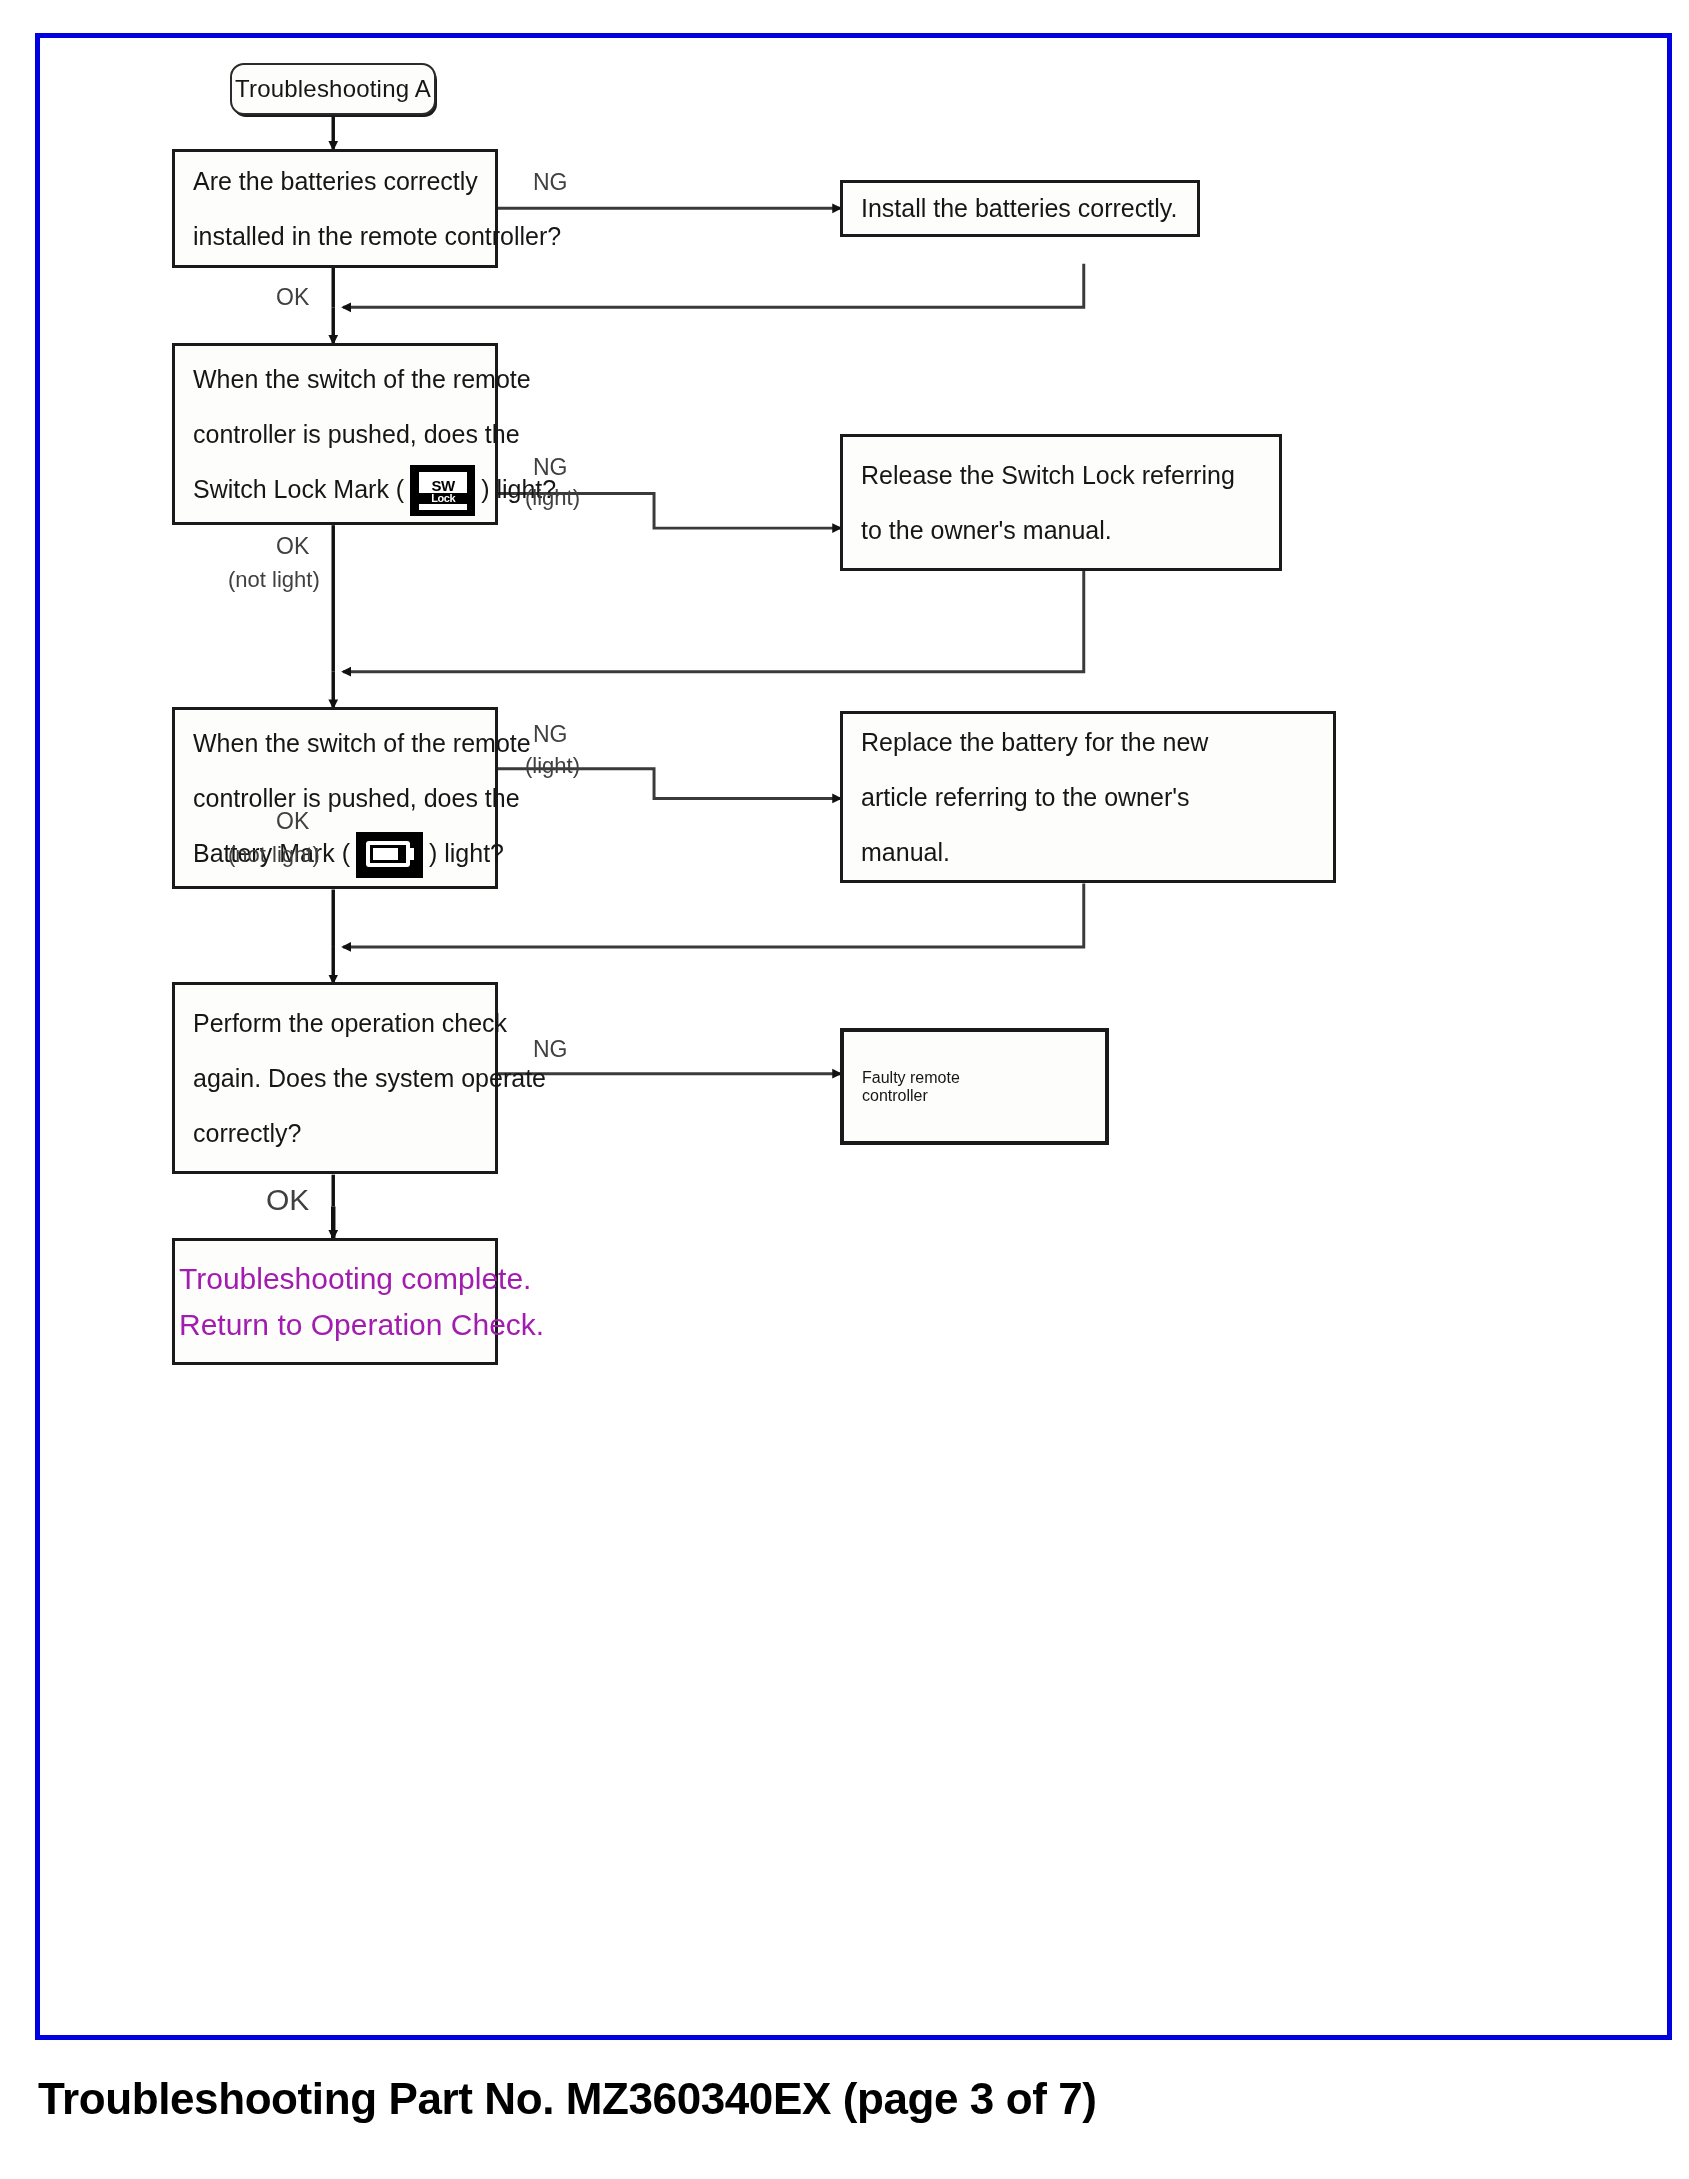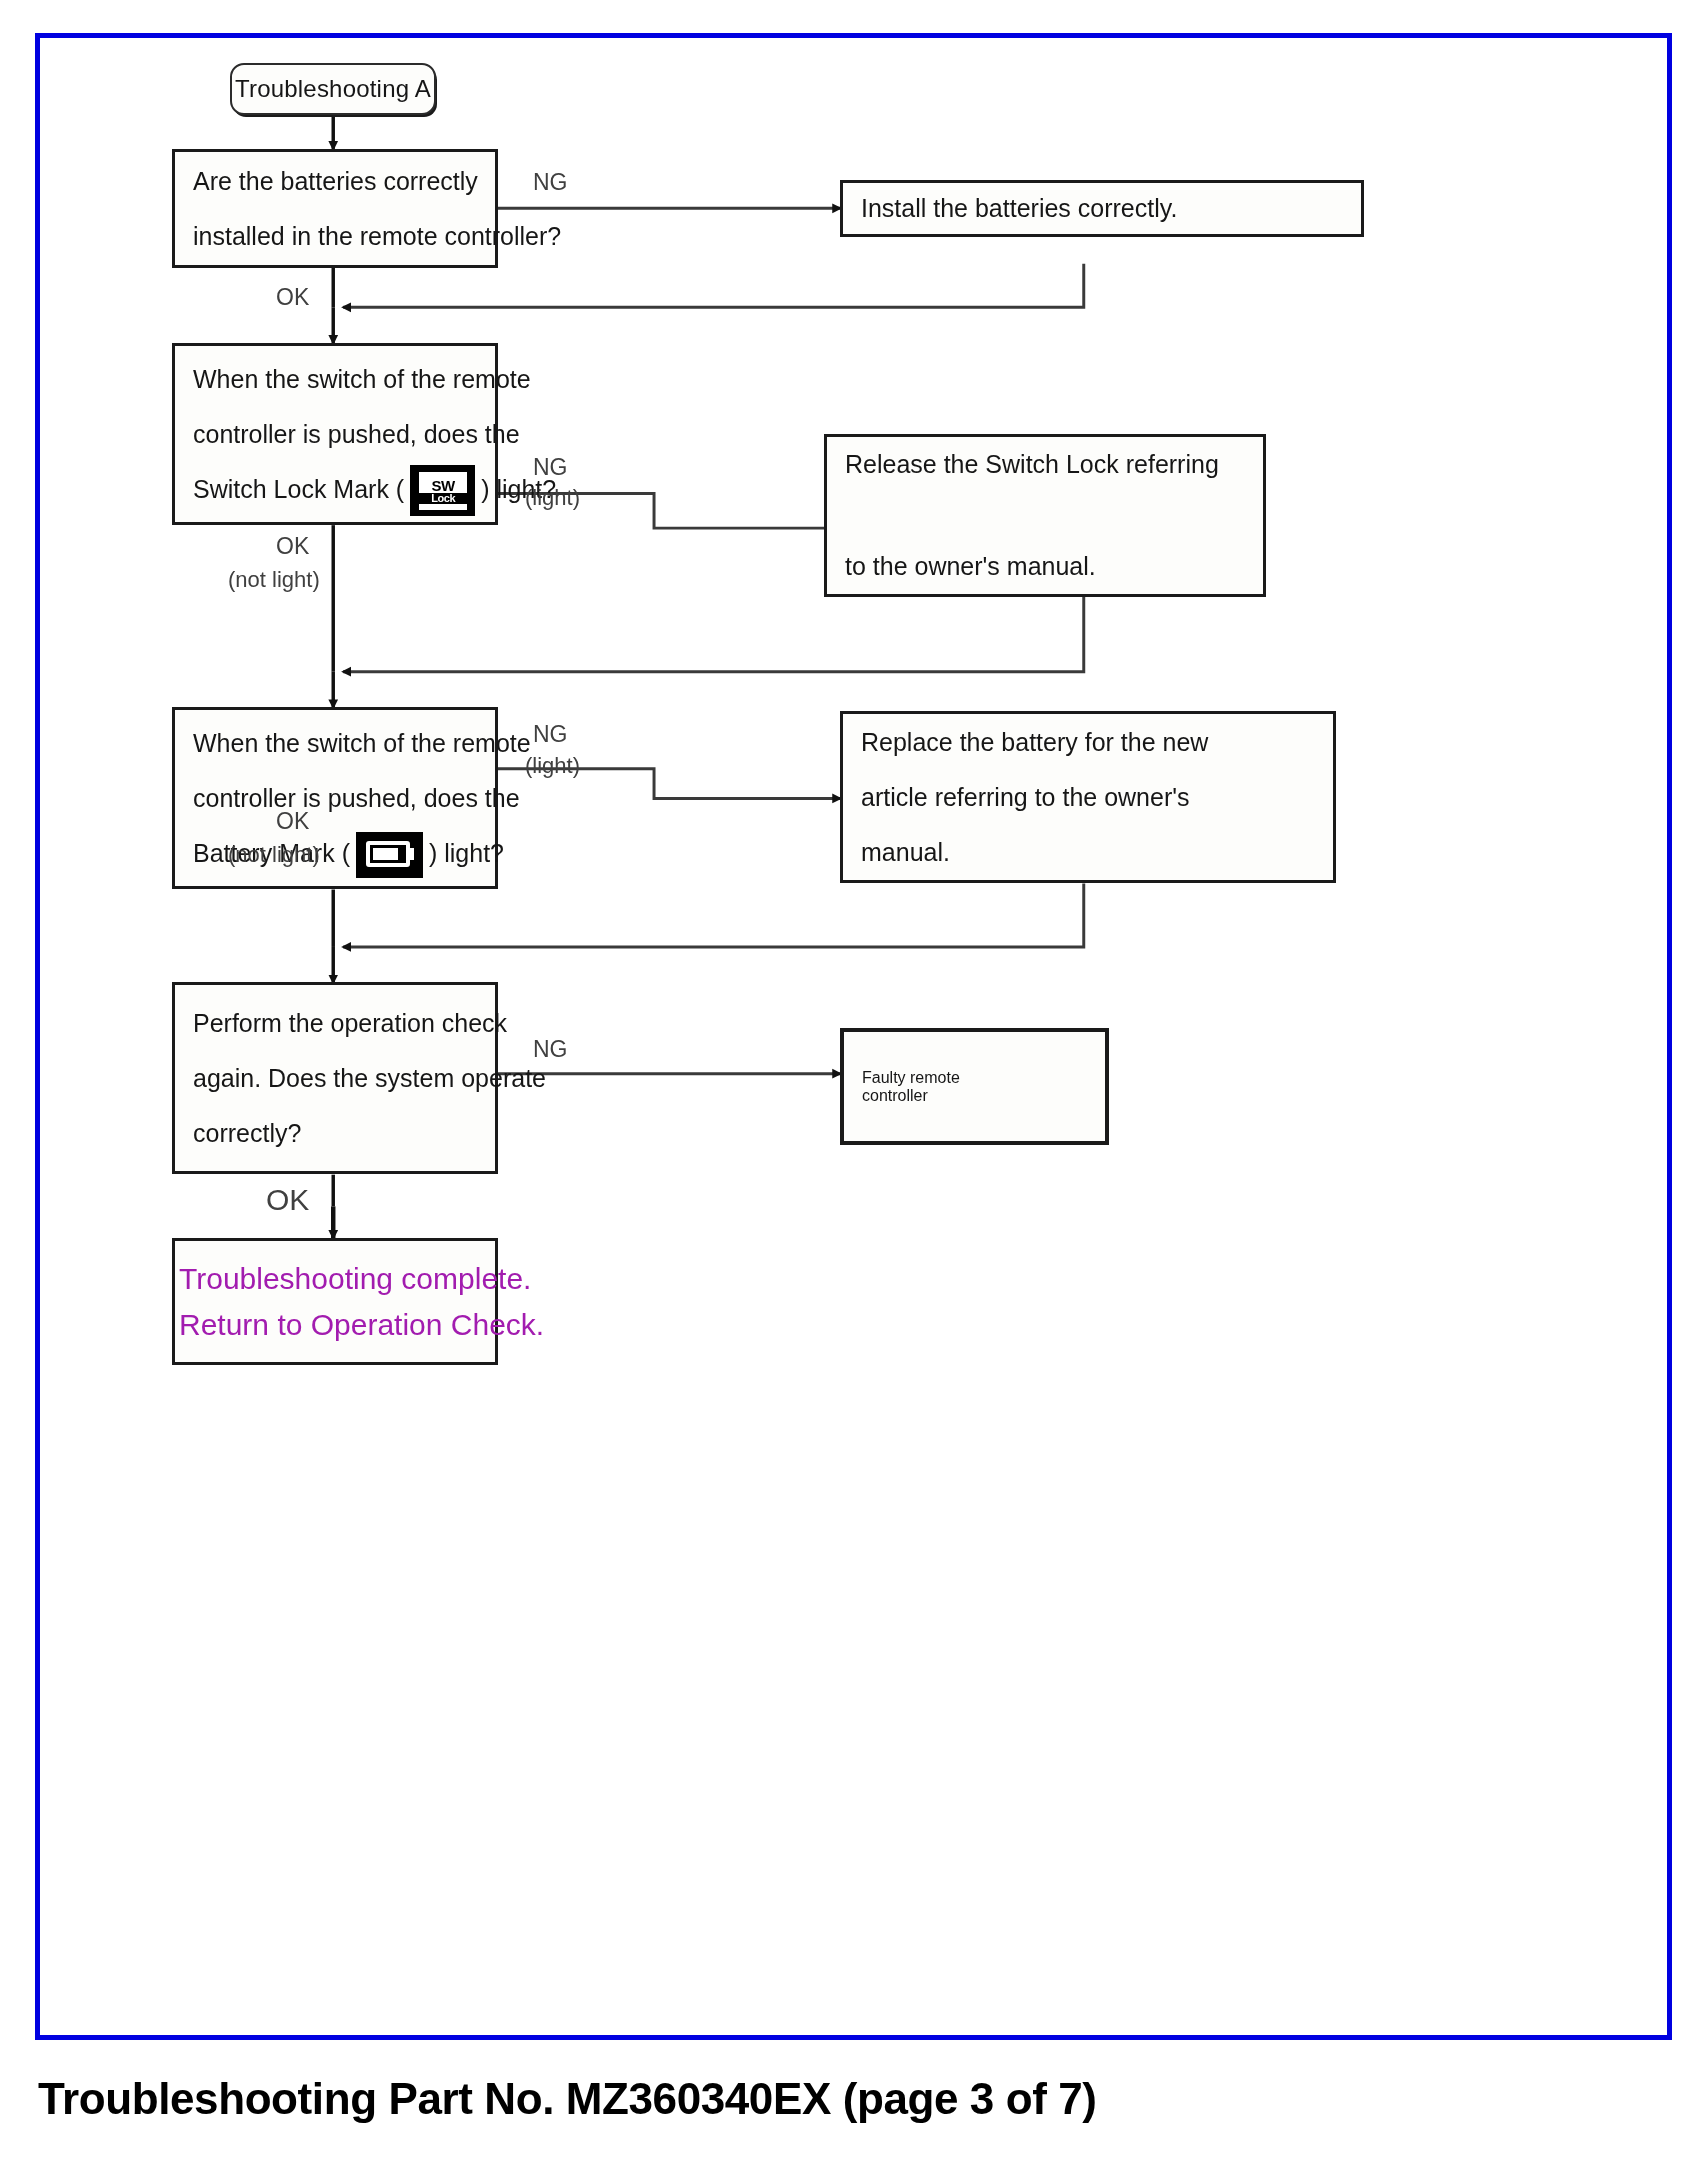--- a/index.html
+++ b/index.html
@@ -247,21 +247,21 @@
 
     <div class="node decision" style="left:132px; top:111px; width:326px; height:119px;">
       <div class="line">Are the batteries correctly</div>
       <div class="line">installed in the remote controller?</div>
     </div>
 
     <div class="edge-label" style="left:493px; top:131px;">NG</div>
 
     <div class="edge-label" style="left:236px; top:246px;">OK</div>
 
-    <div class="node action" style="left:800px; top:142px; width:524px; height:57px;">
+    <div class="node action" style="left:800px; top:142px; width:360px; height:57px;">
       <div class="line">Install the batteries correctly.</div>
     </div>
 
     <div class="node decision" style="left:132px; top:305px; width:326px; height:182px;">
       <div class="line">When the switch of the remote</div>
       <div class="line">controller is pushed, does the</div>
       <div class="line">
         <span>Switch Lock Mark (</span><span class="mark swlock">
           <span class="inner">
             <span class="sw">SW</span>
@@ -270,21 +270,21 @@
         </span><span>) light?</span>
       </div>
     </div>
 
     <div class="edge-label" style="left:493px; top:416px;">NG</div>
     <div class="edge-label sub" style="left:485px; top:447px;">(light)</div>
 
     <div class="edge-label" style="left:236px; top:495px;">OK</div>
     <div class="edge-label sub" style="left:188px; top:529px;">(not light)</div>
 
-    <div class="node action" style="left:784px; top:396px; width:442px; height:163px;justify-content:space-between;">
+    <div class="node action" style="left:800px; top:396px; width:442px; height:137px;">
       <div class="line">Release the Switch Lock referring</div>
       <div class="line">to the owner's manual.</div>
     </div>
 
     <div class="node decision" style="left:132px; top:669px; width:326px; height:182px;">
       <div class="line">When the switch of the remote</div>
       <div class="line">controller is pushed, does the</div>
       <div class="line">
         <span>Battery Mark (</span><span class="mark battery">
           <span class="body"></span>

